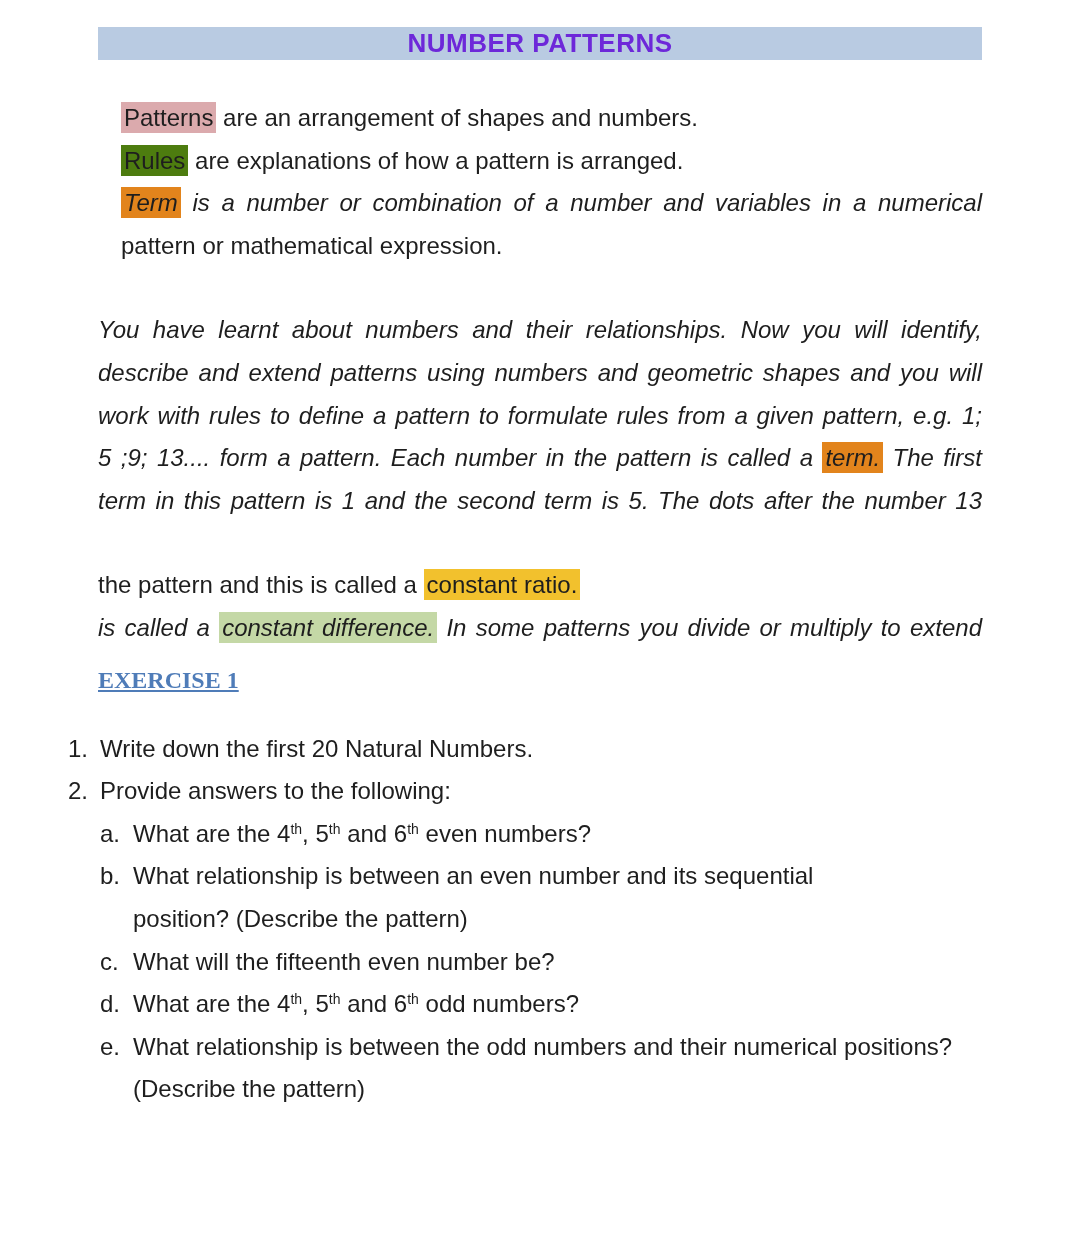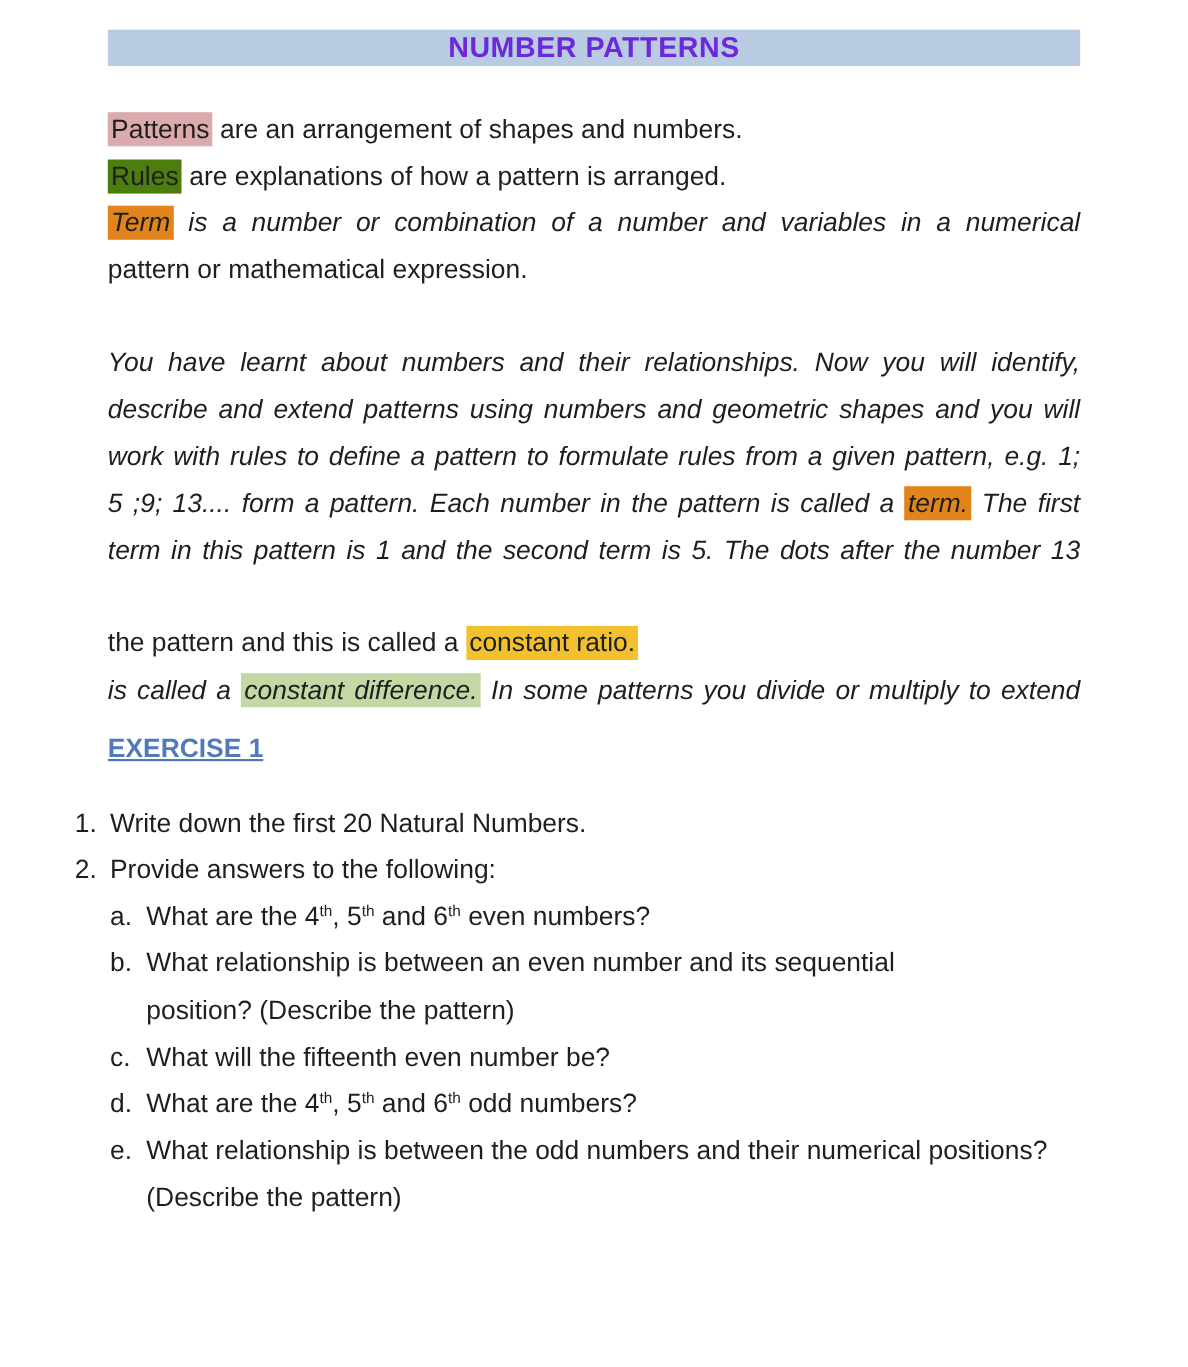--- a/index.html
+++ b/index.html
@@ -7,21 +7,21 @@
     position:relative; width:1080px; height:1243px; background:#ffffff;
     font-family:"Liberation Sans","DejaVu Sans",sans-serif; color:#1e1e1e;
     overflow:hidden;
   }
   .content { position:absolute; left:98px; top:27px; width:884px; }
   .titlebar {
     height:33px; display:flex; align-items:center; justify-content:center;
     font-weight:bold; font-size:26px; letter-spacing:0.5px;
   }
   .para { margin-top:42px; }
-  .para.first { margin-top:37px; }
+  .para.first { margin-top:37px;margin-left:23px; }
   .line { font-size:24px; line-height:42.6px; color:#1e1e1e; }
   .line.j { text-align:justify; text-align-last:justify;font-style:italic; }
   .line span[data-name="highlighted-term"] { padding:2px 3px; }
   sup { font-size:14px; line-height:0; position:relative; top:1px; }
   .exercise-heading {
     margin-top:15px; font-size:24px; font-weight:bold;
     text-decoration:underline; line-height:31px; display:inline-block;
   }
   .list { margin-top:32px; }
   .li { display:flex; }
@@ -56,21 +56,21 @@
           <div class="line j" data-name="text-line"><span data-name="text-run">5 ;9; 13.... form a pattern. Each number in the pattern is called a </span><span data-name="highlighted-term" style="background: rgb(226, 132, 28);">term.</span><span data-name="text-run"> The first</span></div>
           <div class="line j" data-name="text-line"><span data-name="text-run">term in this pattern is 1 and the second term is 5. The dots after the number 13</span></div>
         </div>
         <div class="para" data-name="paragraph-constant">
           <div class="line" data-name="text-line"><span data-name="text-run">the pattern and this is called a </span><span data-name="highlighted-term" style="background: rgb(242, 193, 45);">constant ratio.</span></div>
           <div class="line j" data-name="text-line"><span data-name="text-run">is called a </span><span data-name="highlighted-term" style="background: rgb(196, 216, 166);">constant difference.</span><span data-name="text-run"> In some patterns you divide or multiply to extend</span></div>
         </div>
       </div>
 
     <div>
-      <span class="exercise-heading" data-name="exercise-heading" style="color: rgb(79, 124, 184);">EXERCISE 1</span>
+      <span class="exercise-heading" data-name="exercise-heading" style="color: rgb(79, 124, 184); font-family: Liberation Serif, serif;">EXERCISE 1</span>
     </div>
 
     <div class="list" data-name="exercise-list">
         <div class="li l1" data-name="list-item">
           <span class="marker" data-name="list-marker">1.</span>
           <div class="li-body" data-name="list-item-text">
             <div class="line" data-name="text-line"><span data-name="text-run">Write down the first 20 Natural Numbers.</span></div>
           </div>
         </div>
         <div class="li l1" data-name="list-item">

